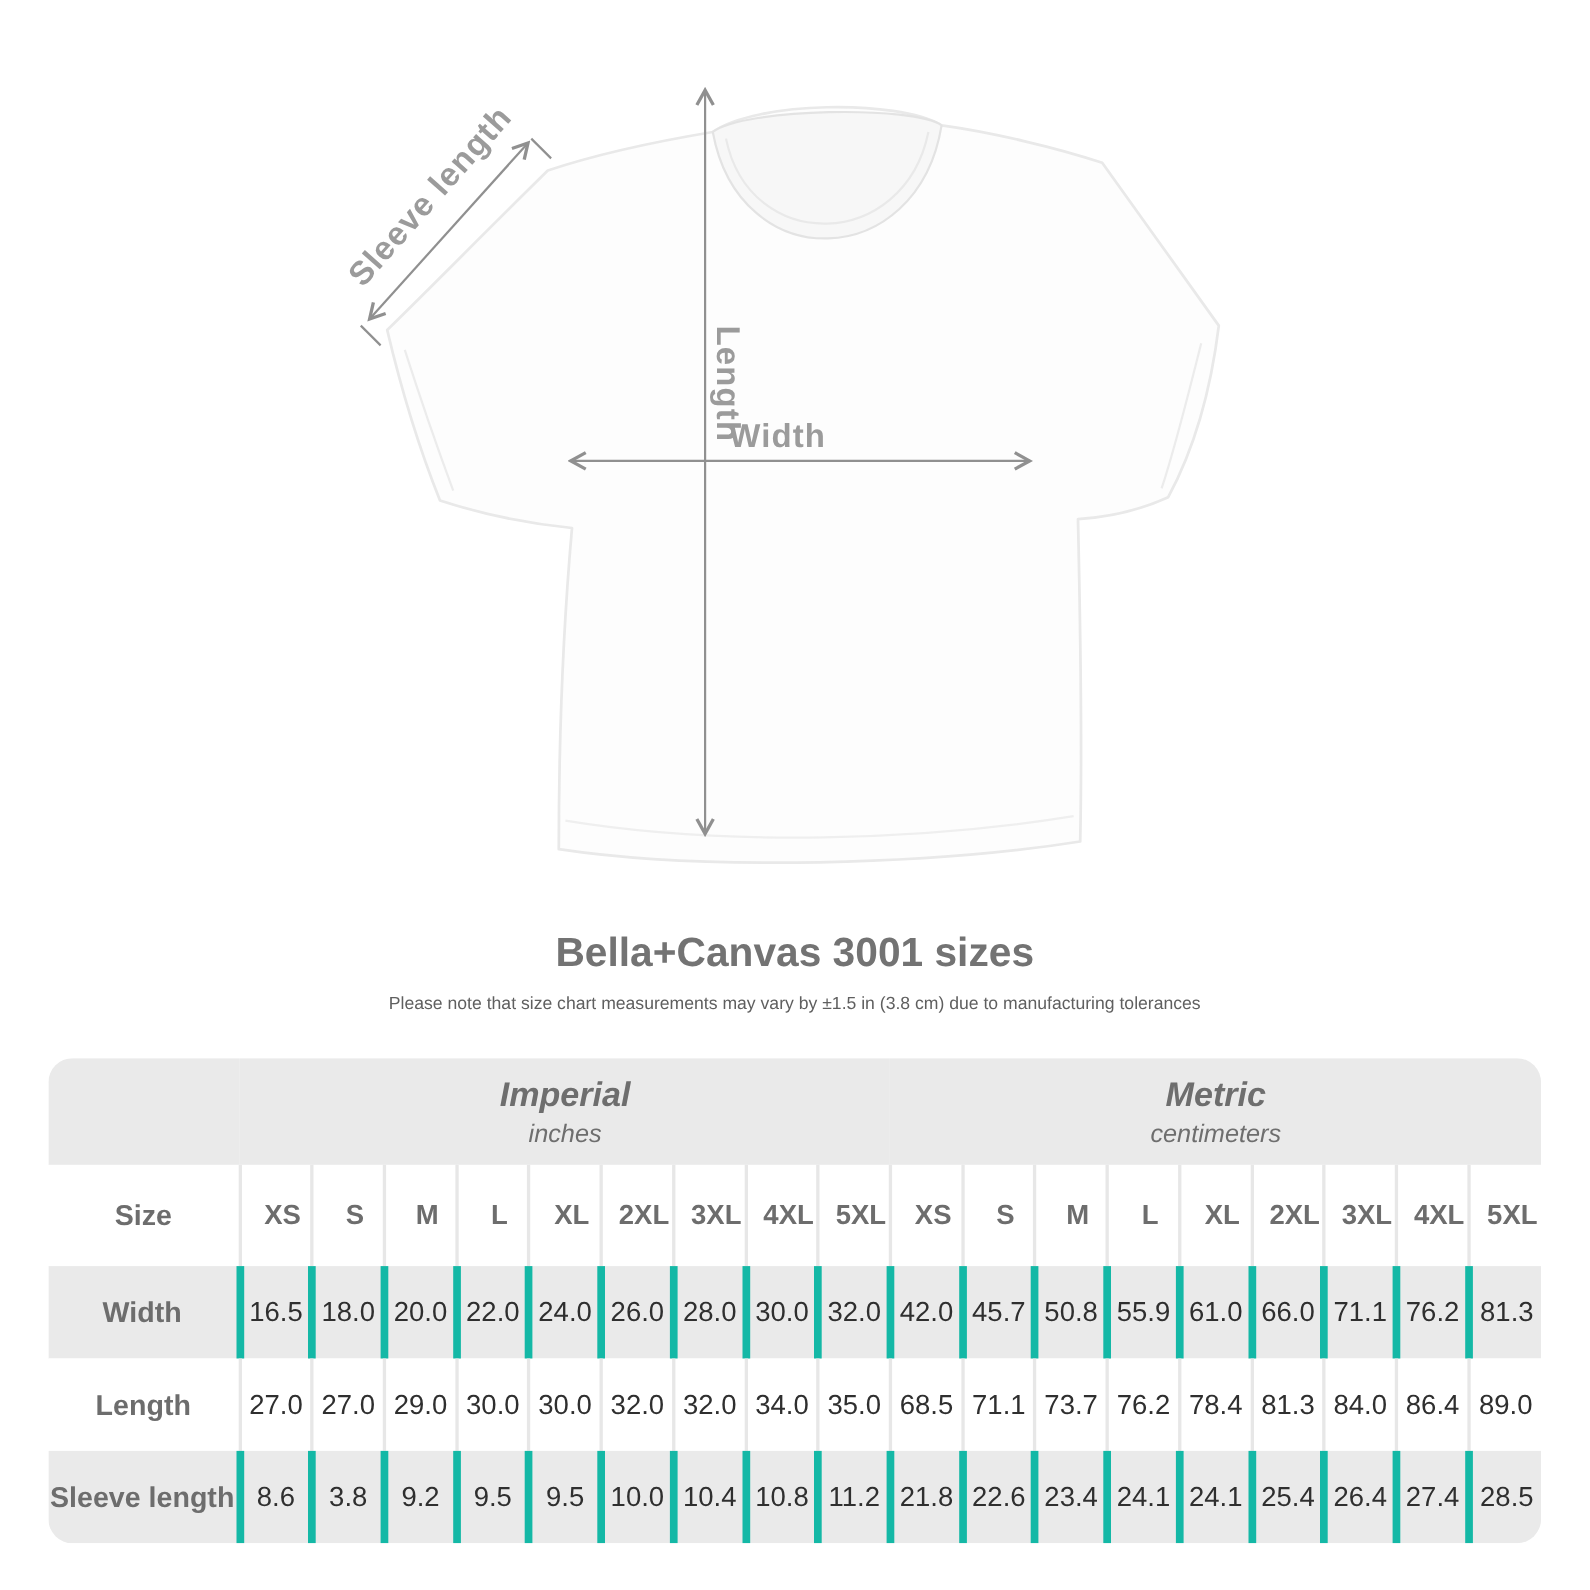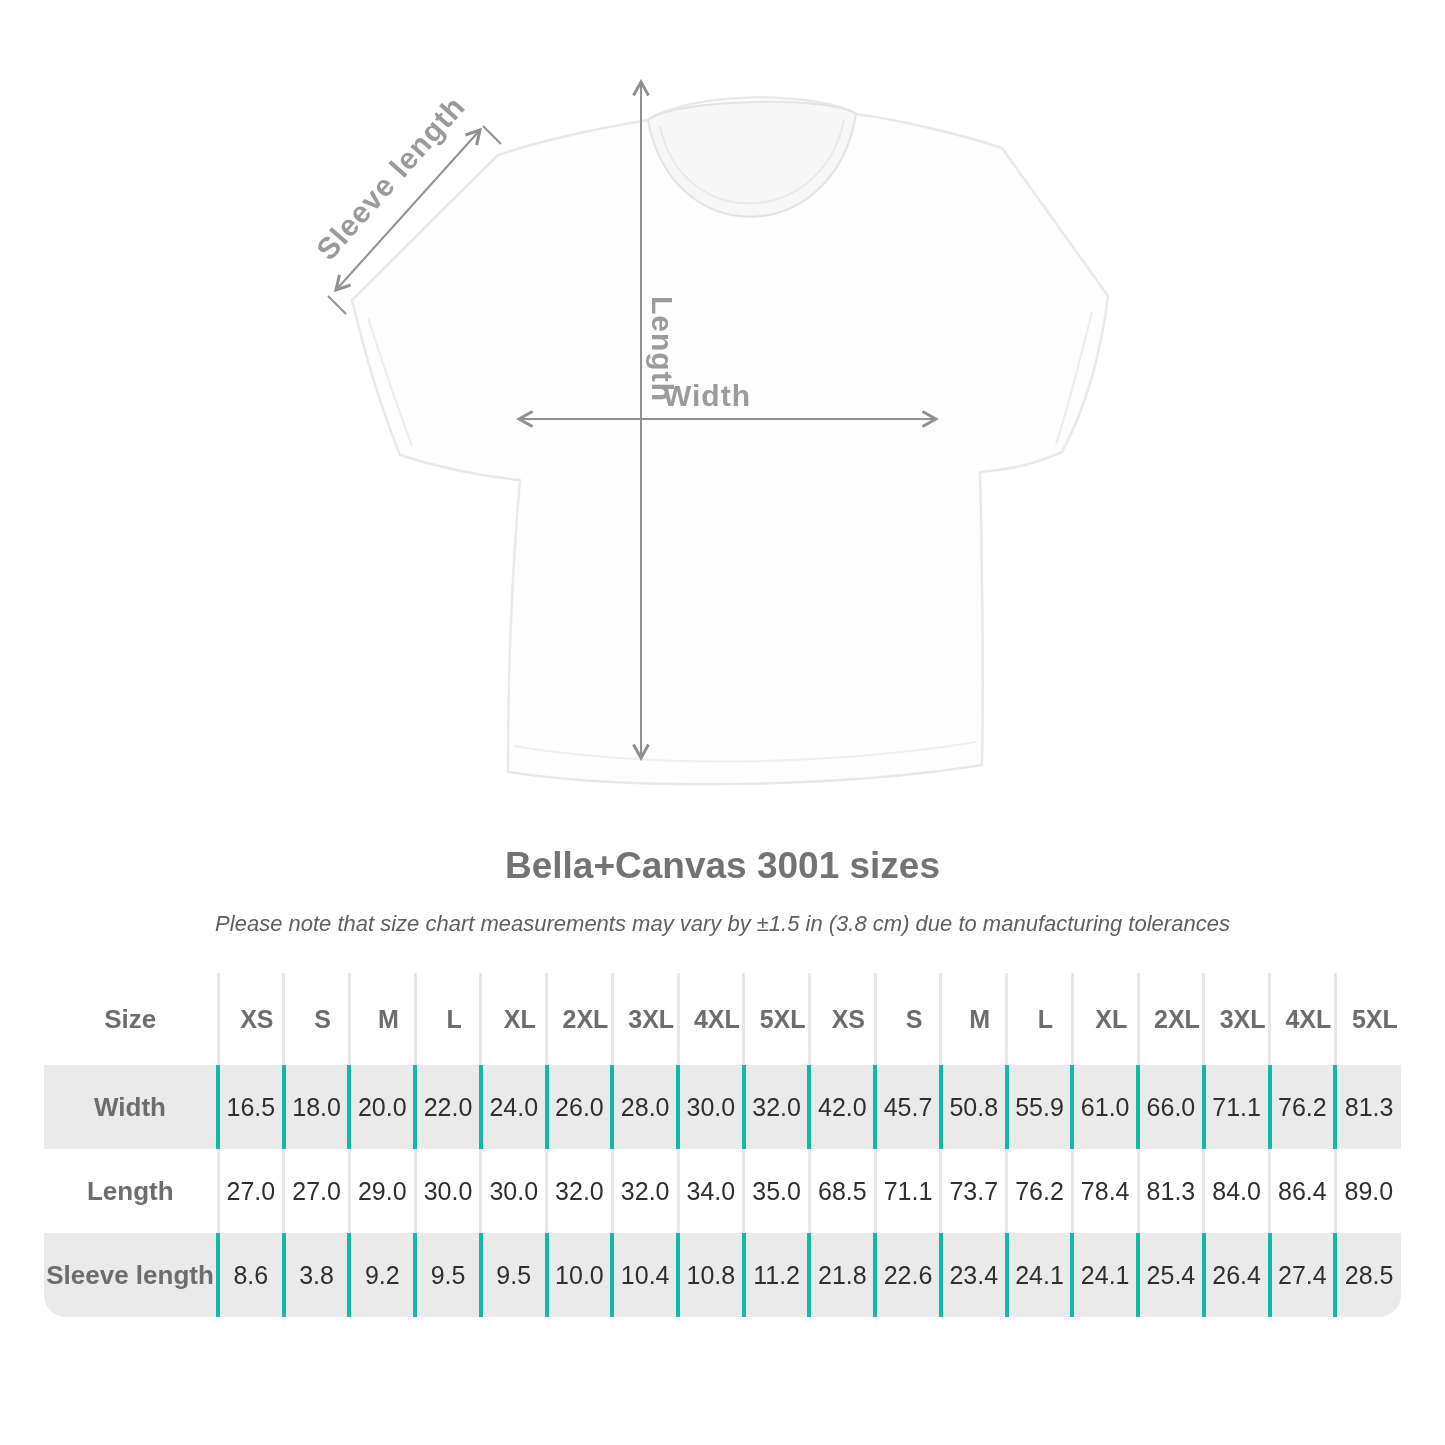--- a/index.html
+++ b/index.html
@@ -18,22 +18,22 @@
     font-weight:bold;font-size:30px;fill:#9b9b9b;letter-spacing:1px;
   }
   .dim-line{stroke:#909090;stroke-width:2;fill:none;}
 
   
   .chart-title{
     margin:26px 0 0;text-align:center;
     font-size:37px;line-height:44px;font-weight:bold;color:#737373;
   }
   .chart-note{
-    margin:21px 0 0;text-align:center;font-style:italic;
-    font-size:22px;line-height:30px;color:#5f5f5f;
+    margin:10px 0 0;text-align:center;
+    font-size:16px;line-height:30px;color:#5f5f5f;
   }
 
   
   .table-wrap{
     margin:34px 44px 0 44px;width:1357px;
     border-radius:22px;overflow:hidden;
   }
   table.sizes{
     width:100%;border-collapse:collapse;table-layout:fixed;
   }
@@ -41,21 +41,21 @@
   td{
     text-align:center;vertical-align:middle;padding:0;
   }
   tr.band-row td{background:#eaeaea;height:97px;}
   tr.sizes-row td{background:#ffffff;height:92px;}
   tr.row-gray td{background:#eaeaea;height:84px;}
   tr.row-white td{background:#ffffff;height:84px;}
 
   tr.sizes-row td + td,
   tr.row-white td + td{border-left:3px solid #e7e7e7;}
-  tr.row-gray td + td{border-left:4px solid #14b8a6;}
+  tr.row-gray td + td{border-left:7px solid #14b8a6;}
   tr.band-row td + td{border-left:none;}
 
   .group-title{
     font-weight:bold;font-style:italic;font-size:31px;color:#6e6e6e;line-height:36px;
   }
   .group-unit{
     font-style:italic;font-size:23px;color:#6e6e6e;line-height:30px;margin-top:2px;
   }
   .lbl{font-weight:bold;font-size:26px;color:#6d6d6d;}
   .sz{font-weight:bold;font-size:25px;color:#6d6d6d;padding-left:12px;}
@@ -136,20 +136,31 @@
           <col>
           <col>
           <col>
           <col>
           <col>
           <col>
           <col>
       </colgroup>
 
       <tbody>
+          <tr class="band-row">
+        <td></td>
+        <td colspan="9">
+          <div class="group-title">Imperial</div>
+          <div class="group-unit">inches</div>
+        </td>
+        <td colspan="9">
+          <div class="group-title">Metric</div>
+          <div class="group-unit">centimeters</div>
+        </td>
+      </tr>
 
       <tr class="sizes-row">
         <td class="lbl">Size</td>
         <td class="sz">XS</td>
         <td class="sz">S</td>
         <td class="sz">M</td>
         <td class="sz">L</td>
         <td class="sz">XL</td>
         <td class="sz">2XL</td>
         <td class="sz">3XL</td>

